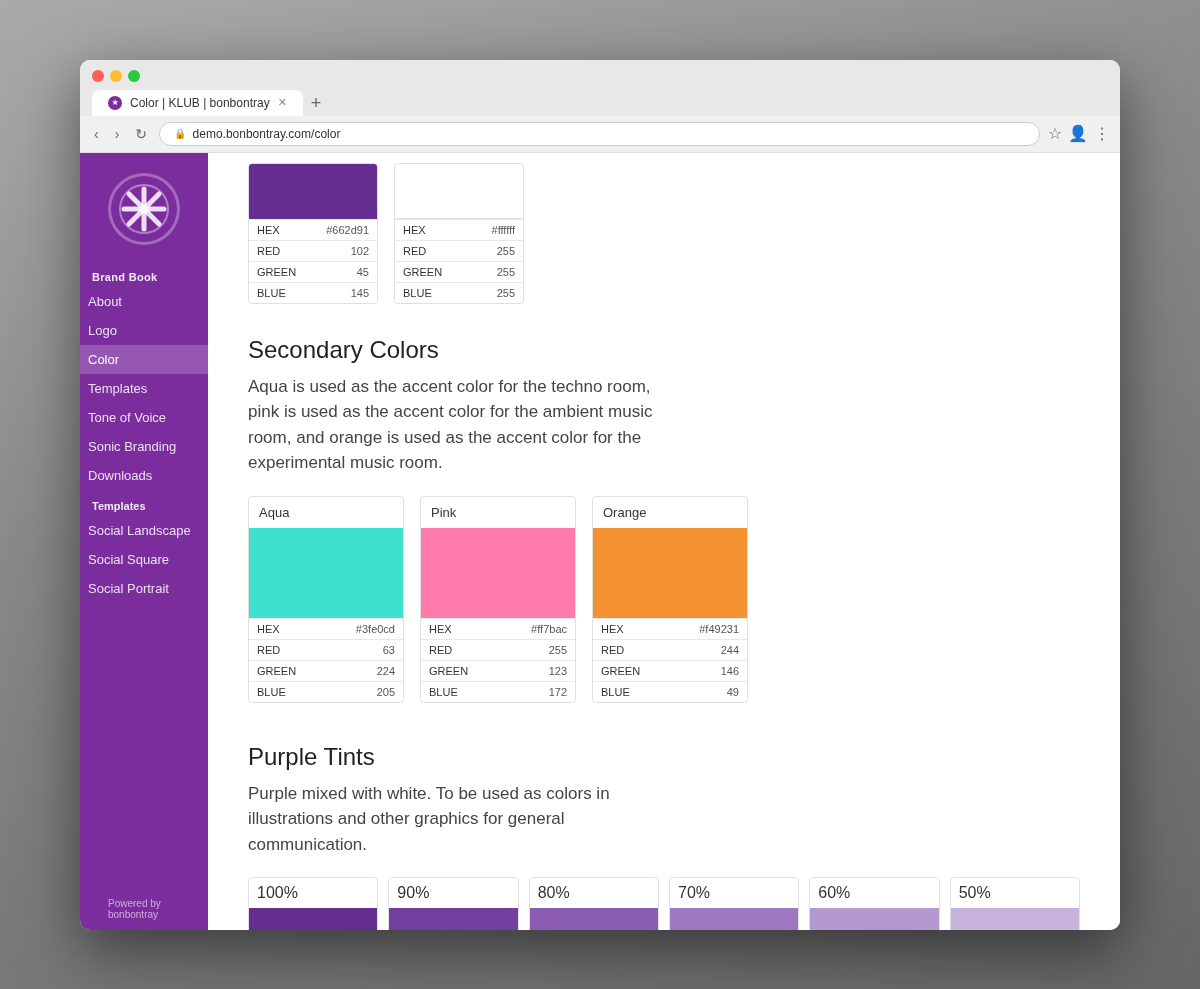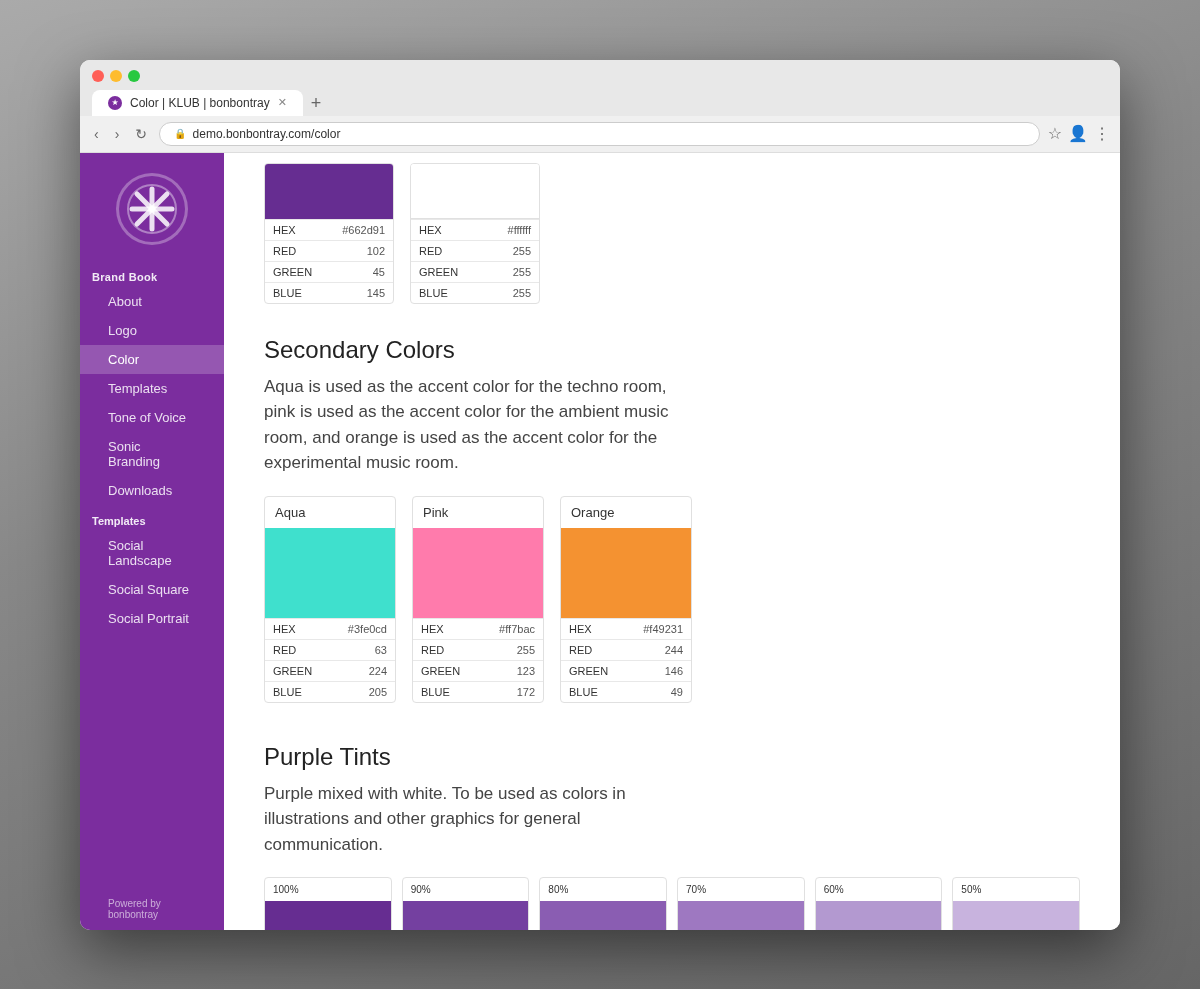--- a/index.html
+++ b/index.html
@@ -139,21 +139,21 @@
 
     
     .browser-content {
       display: flex;
       flex: 1;
       overflow: hidden;
     }
 
     
     .sidebar {
-      width: 144px;
+      width: 128px;
       background: #7b2d9e;
       flex-shrink: 0;
       display: flex;
       flex-direction: column;
       overflow-y: auto;
     }
 
     .sidebar-logo {
       padding: 20px 16px;
       display: flex;
@@ -179,21 +179,21 @@
 
     .sidebar-section-label {
       padding: 6px 12px 4px;
       font-size: 11px;
       font-weight: 700;
       color: rgba(255,255,255,0.9);
       letter-spacing: 0.3px;
     }
 
     .sidebar-item {
-      padding: 7px 28px;
+      padding: 7px 8px;
       font-size: 13px;
       color: rgba(255,255,255,0.85);
       cursor: pointer;
       display: block;
     }
 
     .sidebar-item.active {
       background: rgba(255,255,255,0.2);
       color: #fff;
     }
@@ -261,21 +261,21 @@
     .secondary-cards {
       display: flex;
       gap: 16px;
       margin-bottom: 40px;
     }
 
     .secondary-card {
       border: 1px solid #e0e0e0;
       border-radius: 4px;
       overflow: hidden;
-      width: 132px;
+      width: 156px;
     }
 
     .secondary-card-title {
       padding: 8px 10px;
       font-size: 13px;
       color: #333;
       font-weight: 400;
     }
 
     .secondary-swatch {
@@ -290,21 +290,21 @@
 
     .tint-card {
       flex: 1;
       border: 1px solid #e0e0e0;
       border-radius: 4px;
       overflow: hidden;
     }
 
     .tint-label {
       padding: 6px 8px;
-      font-size: 10px;
+      font-size: 16px;
       color: #333;
     }
 
     .tint-swatch {
       height: 80px;
     }
 
     
     .top-partial {
       display: flex;

